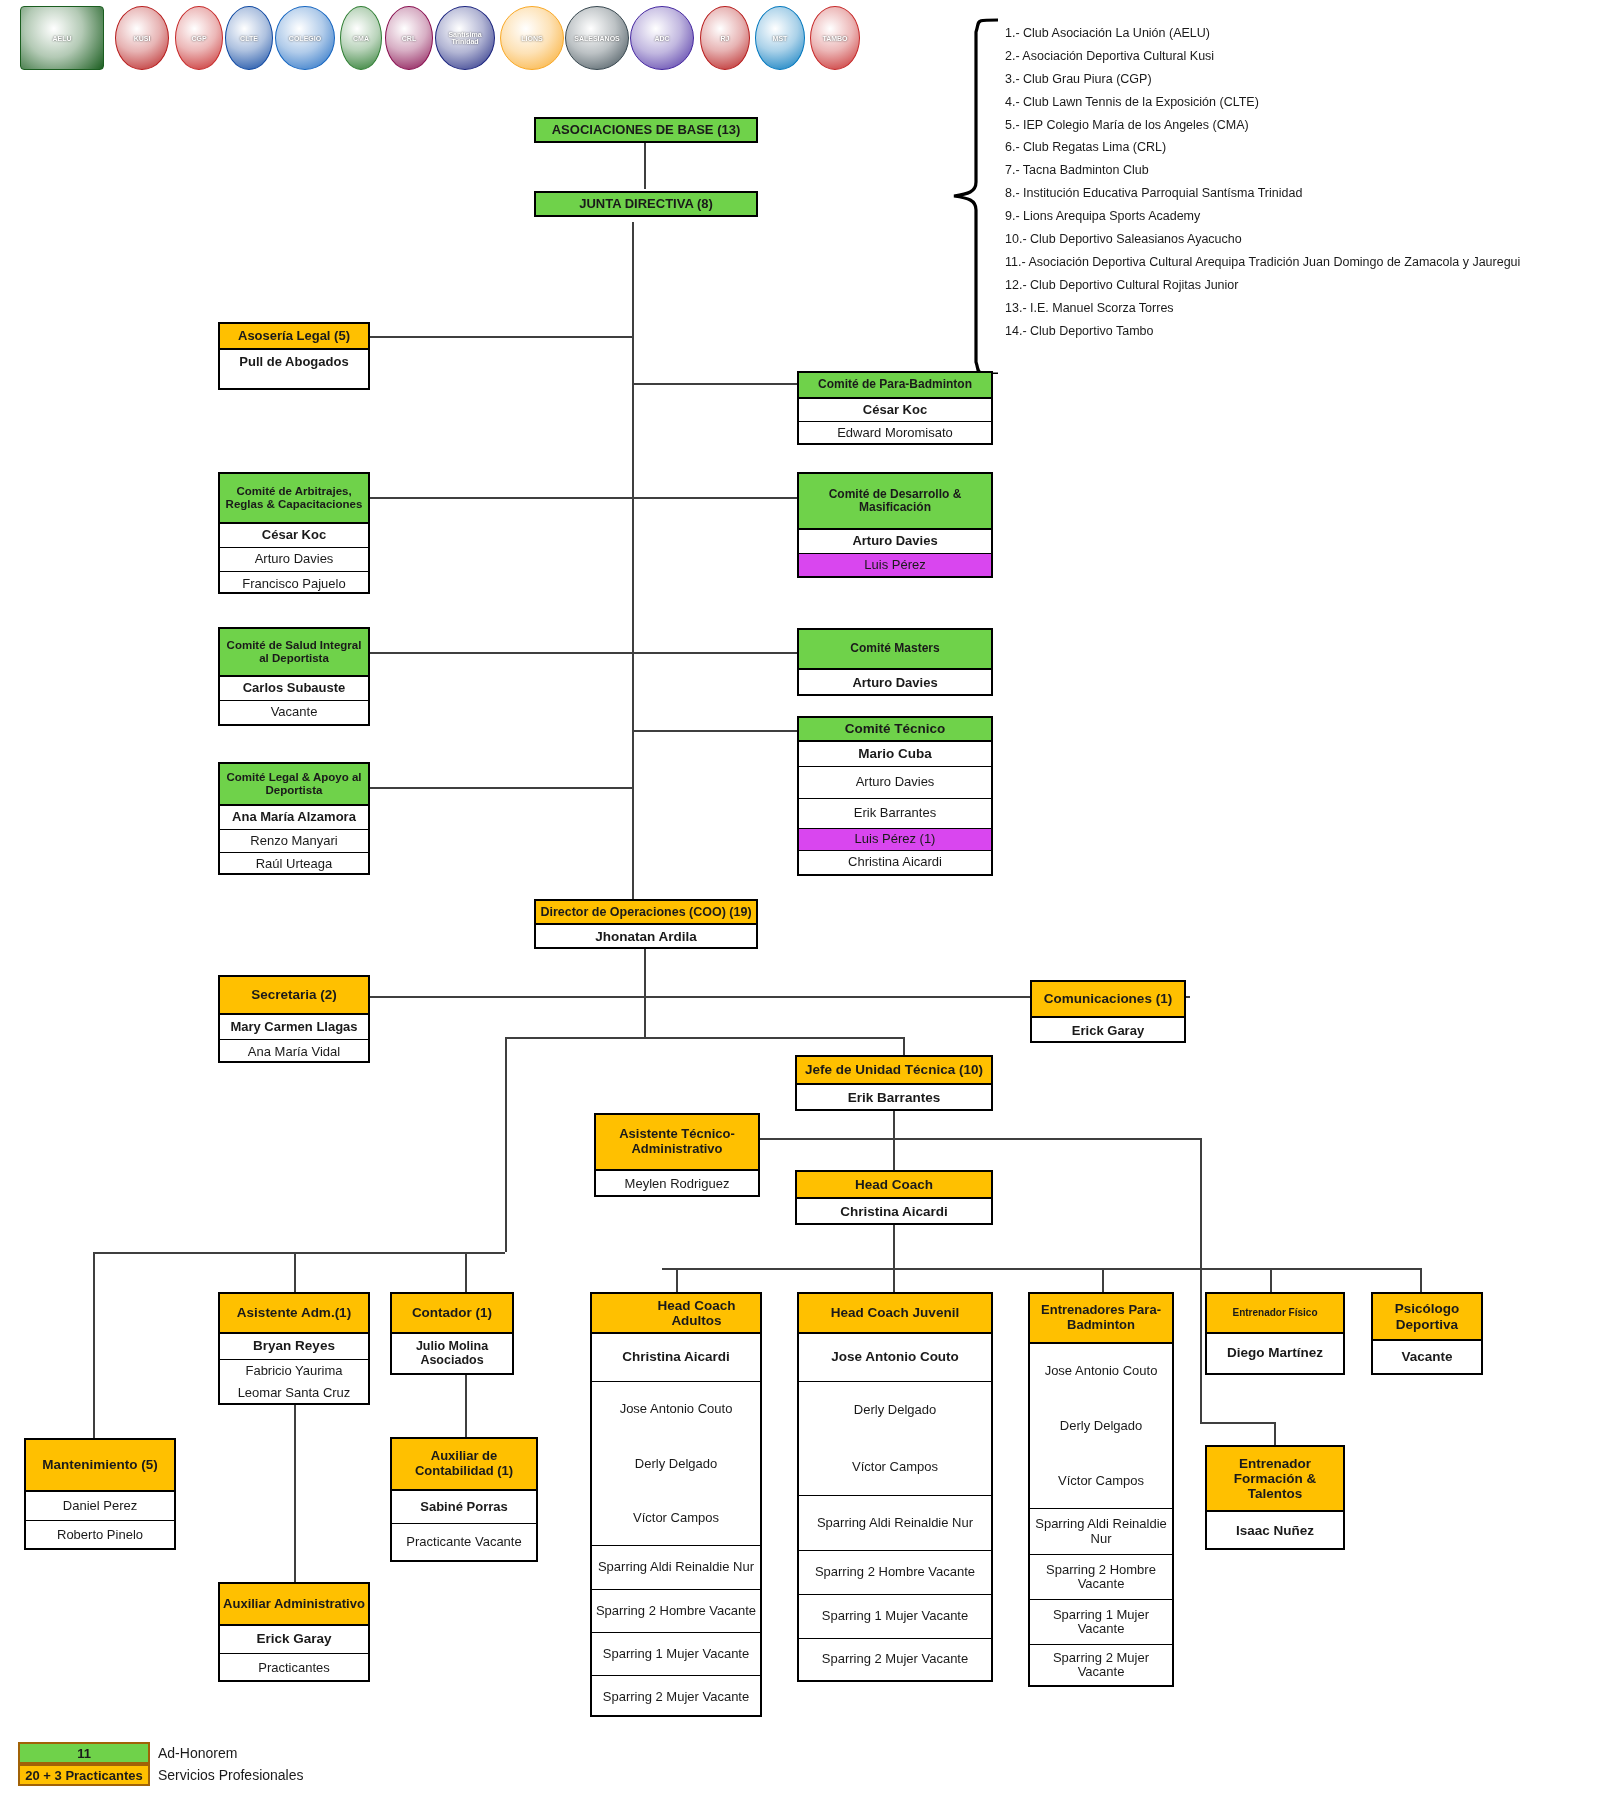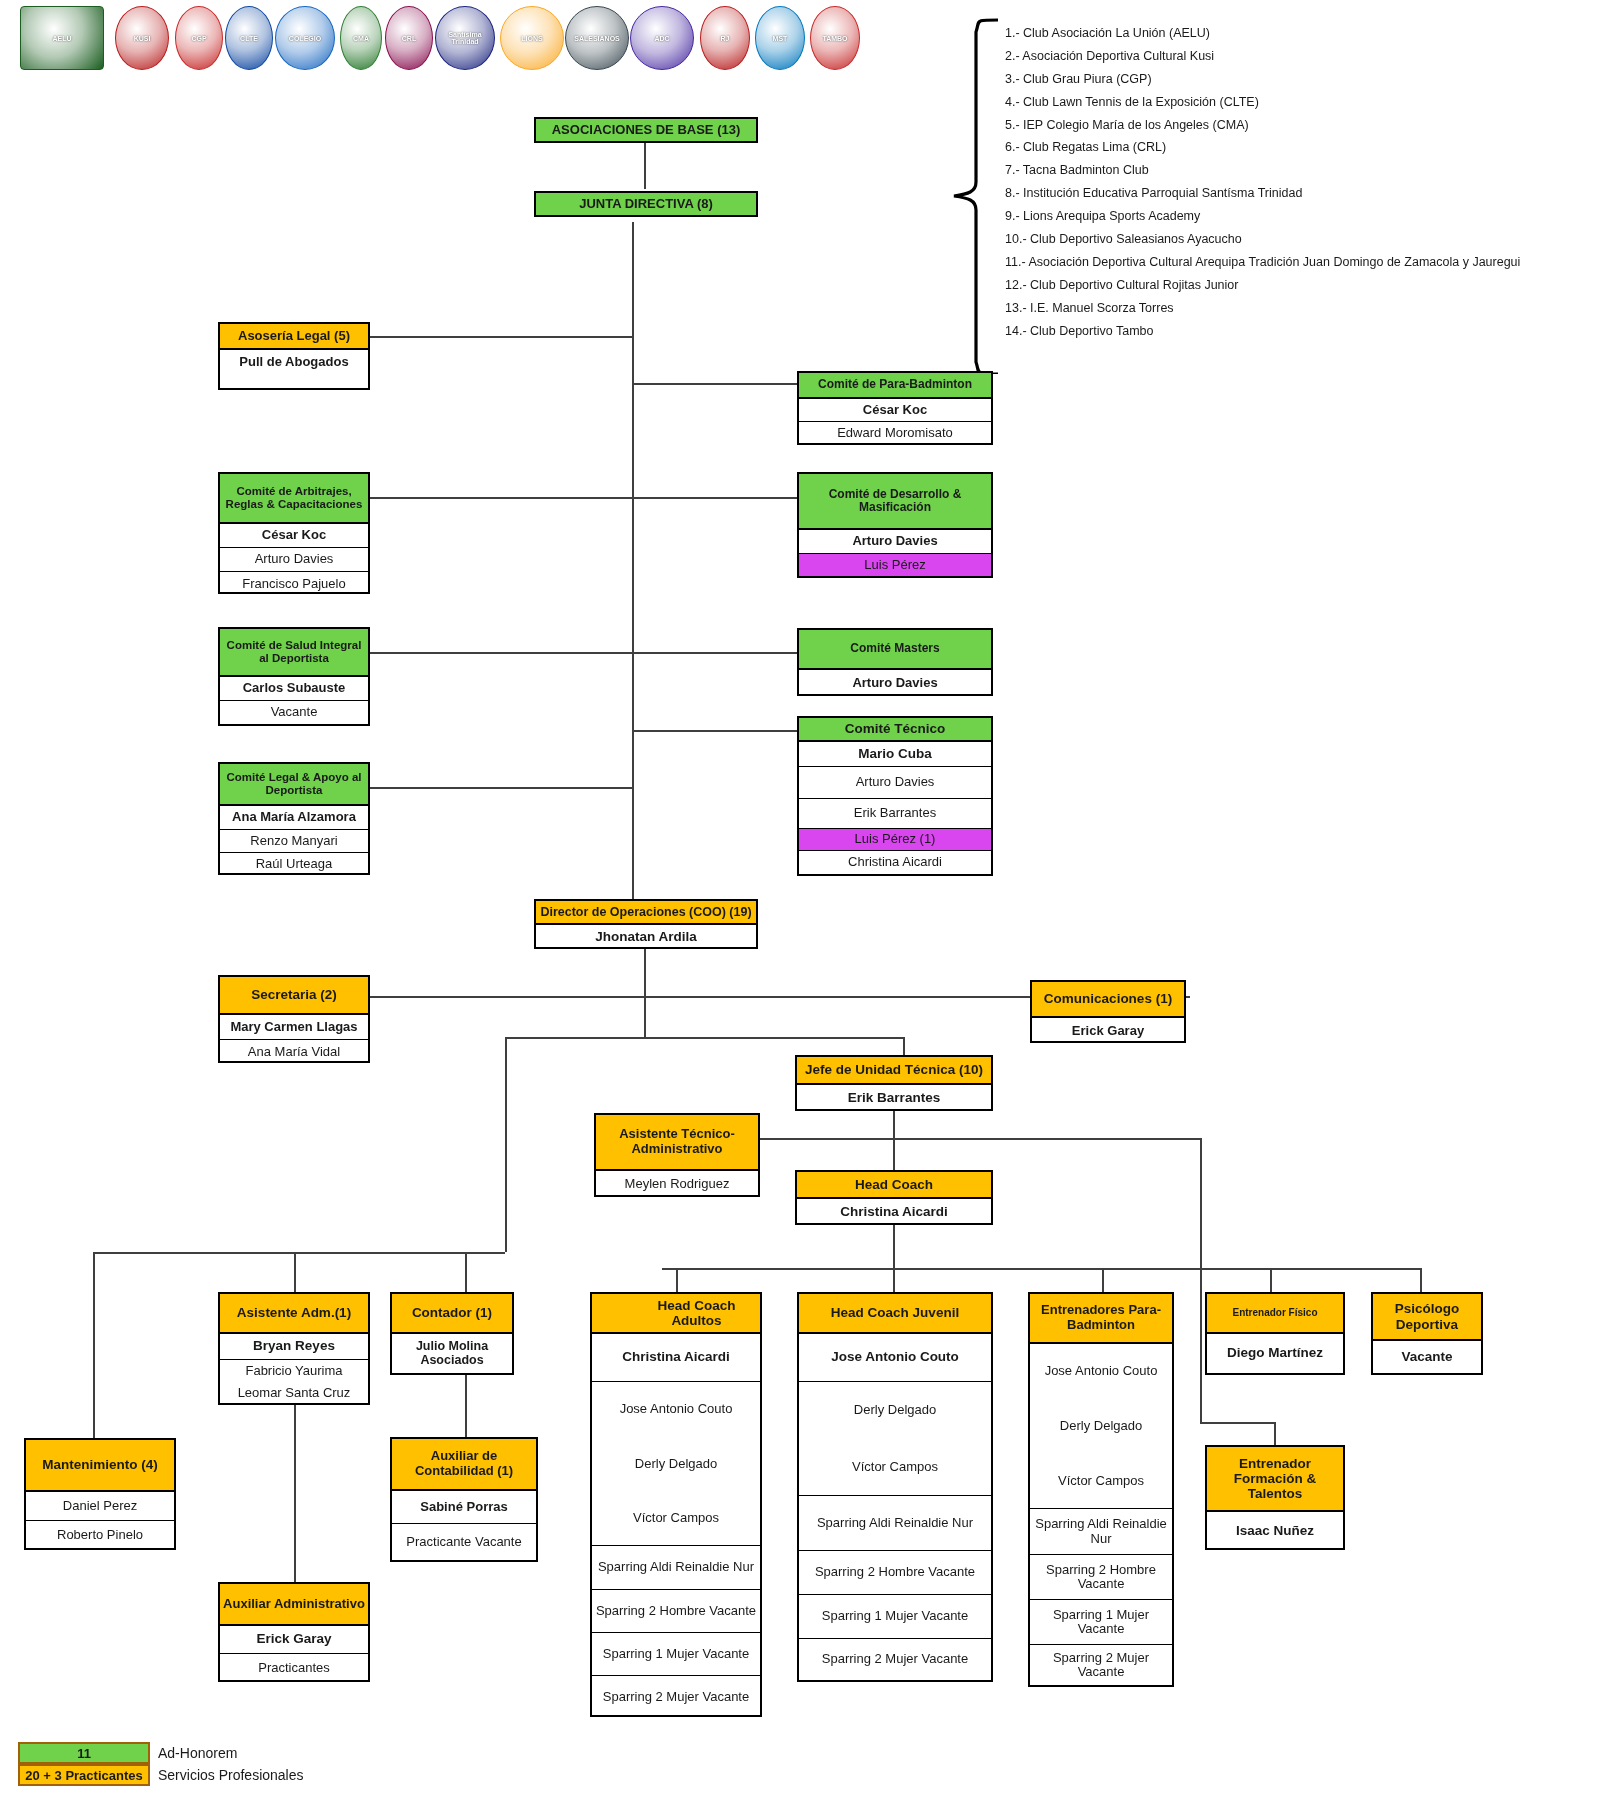--- a/index.html
+++ b/index.html
@@ -248,21 +248,21 @@
     <div class="hdr amber" style="height:56px;font-size:13px;">Asistente Técnico-Administrativo</div>
     <div class="row" style="height:27px;font-size:13px;">Meylen Rodriguez</div>
   </div>
 
   <div class="node" style="left:795px;top:1170px;width:198px;height:55px;">
     <div class="hdr amber" style="height:27px;font-size:13.5px;">Head Coach</div>
     <div class="row b" style="height:27px;font-size:13.5px;">Christina Aicardi</div>
   </div>
 
   <div class="node" style="left:24px;top:1438px;width:152px;height:112px;">
-    <div class="hdr amber" style="height:52px;font-size:13.5px;">Mantenimiento (4)</div>
+    <div class="hdr amber" style="height:52px;font-size:13.5px;">Mantenimiento (5)</div>
     <div class="row" style="height:29px;font-size:13px;">Daniel Perez</div>
     <div class="row" style="height:29px;font-size:13px;">Roberto Pinelo</div>
   </div>
 
   <div class="node" style="left:218px;top:1292px;width:152px;height:113px;">
     <div class="hdr amber" style="height:40px;font-size:13.5px;">Asistente Adm.(1)</div>
     <div class="row b" style="height:26px;font-size:13.5px;">Bryan Reyes</div>
     <div class="row" style="height:23px;font-size:13px;border-bottom:none;">Fabricio Yaurima</div>
     <div class="row" style="height:20px;font-size:13px;">Leomar Santa Cruz</div>
   </div>

